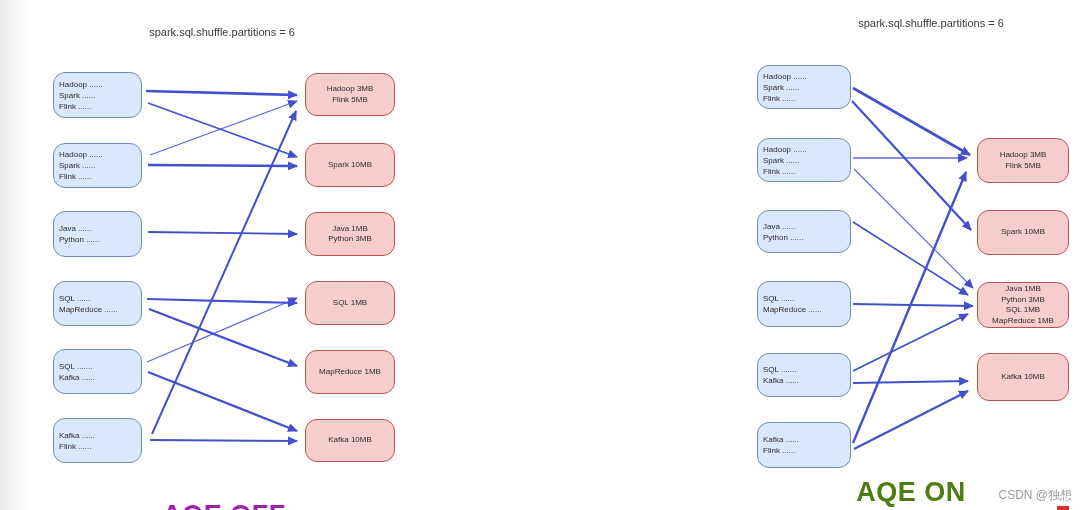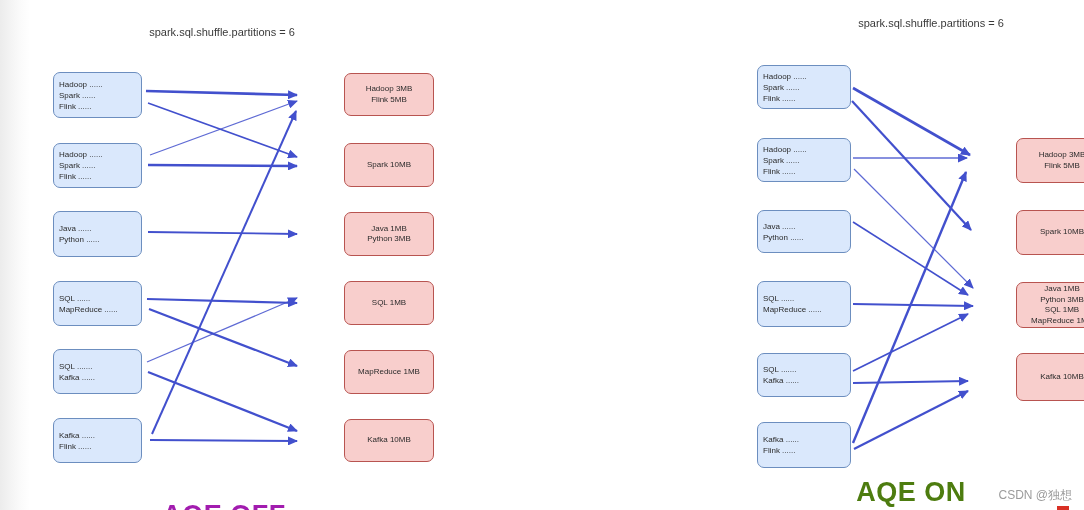--- a/index.html
+++ b/index.html
@@ -8,31 +8,31 @@
     background:#ffffff;
     font-family:"Liberation Sans","DejaVu Sans",sans-serif;
   }
   #edge-shade{
     position:absolute;left:0;top:0;width:30px;height:510px;
     background:linear-gradient(90deg,#ececec,#fbfbfb 70%,#ffffff);
     pointer-events:none;
   }
   #arrow-layer{position:absolute;left:0;top:0;width:1084px;height:510px;}
   .node{
-    position:absolute;border-radius:7px;border:1px solid;
+    position:absolute;border-radius:12px;border:1px solid;
     display:flex;flex-direction:column;justify-content:center;
     box-sizing:border-box;font-size:8px;color:#2b2b2b;
   }
   .mapper{
     background:var(--map-fill);border-color:var(--map-border);
     align-items:flex-start;padding-left:5px;padding-right:3px;line-height:11px;
   }
   .reducer{
     background:var(--red-fill);border-color:var(--red-border);
-    align-items:center;line-height:10.5px;margin-left:39px;
+    align-items:center;line-height:10.5px;
   }
   .bl{white-space:nowrap;}
   .diagram-title{
     position:absolute;transform:translate(-50%,-50%);
     font-size:11px;color:#3a3a3a;white-space:nowrap;
   }
   .aqe-label{
     position:absolute;transform:translate(-50%,-50%);
     font-size:27px;font-weight:bold;color:#58595b;
     letter-spacing:.5px;white-space:nowrap;

